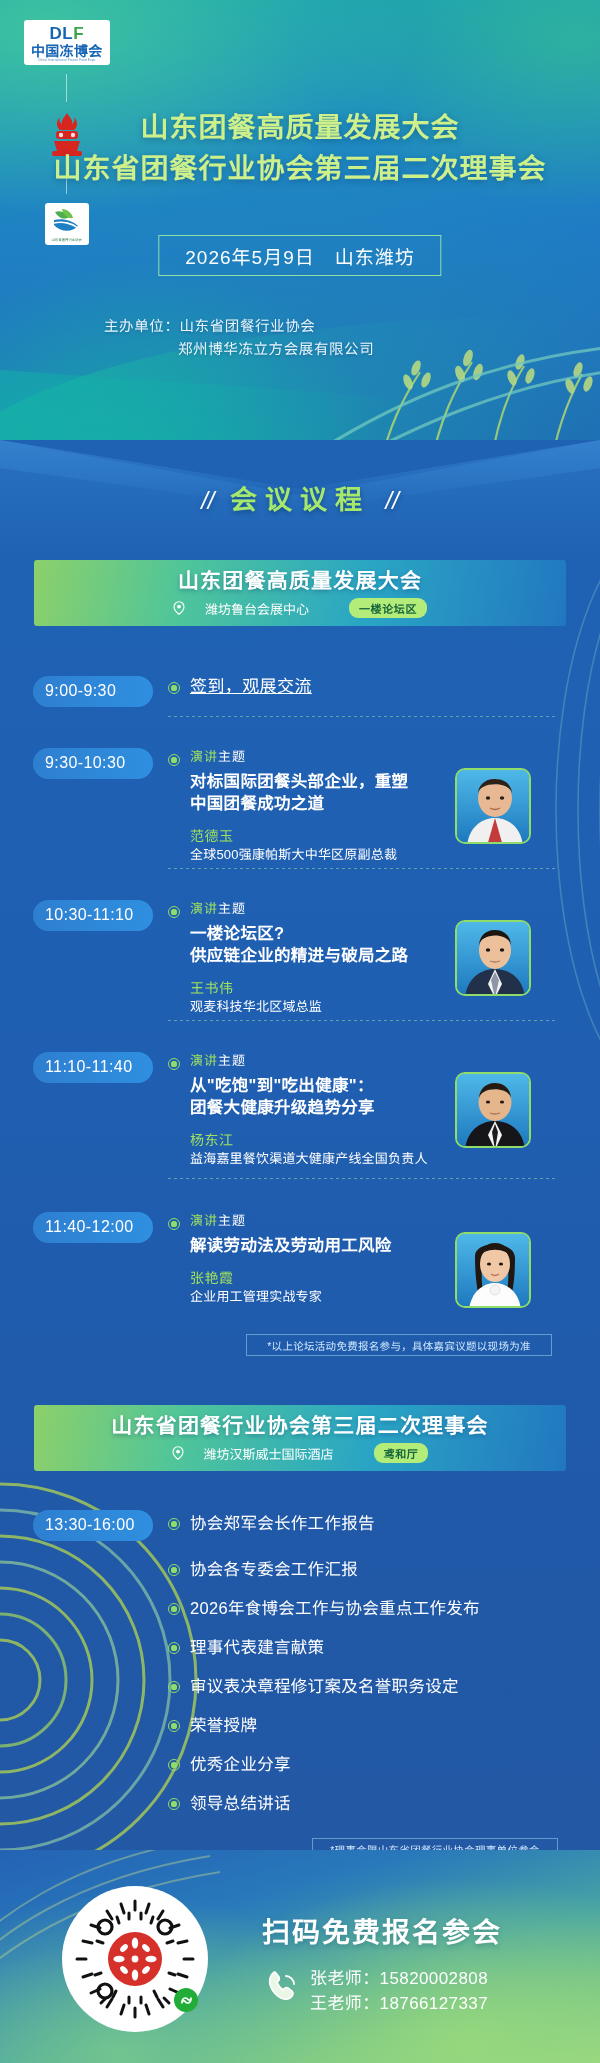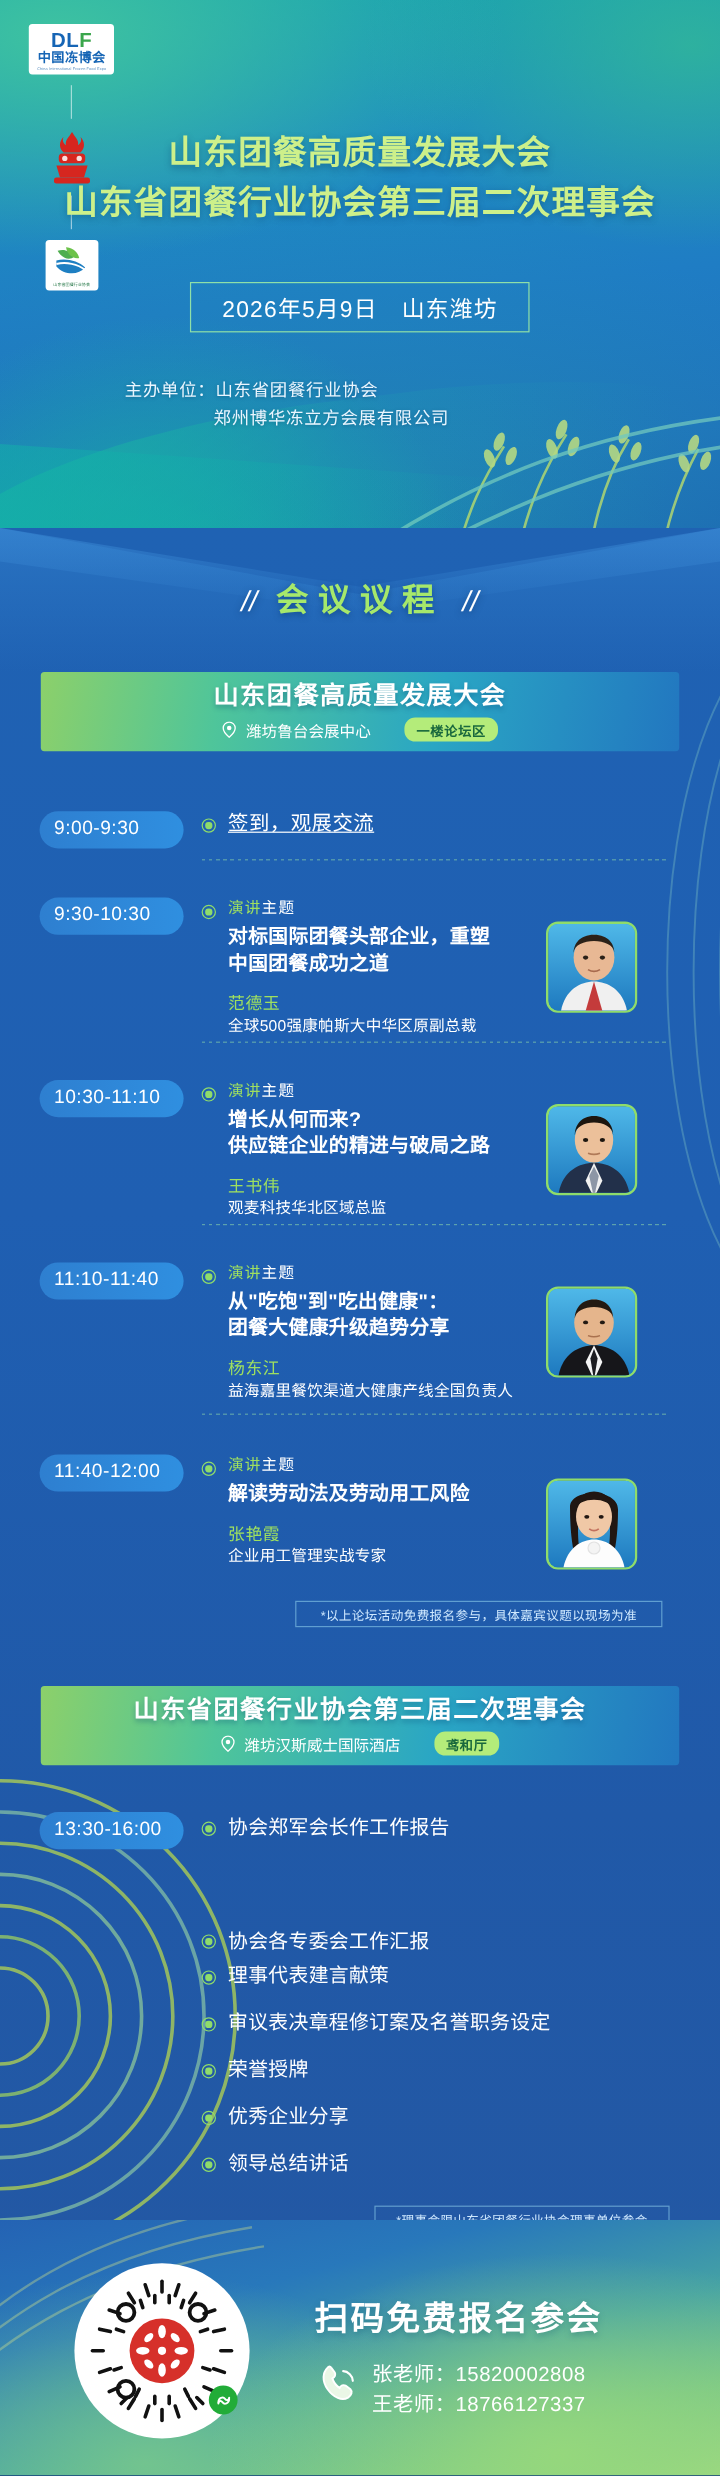--- a/index.html
+++ b/index.html
@@ -52,21 +52,21 @@
   .logos {
     position:absolute; left:24px; top:20px;
     display:flex; align-items:center; gap:9px;flex-direction:column;
   }
   .logo-dlf {
     background:#fff; border-radius:3px; padding:5px 7px 3px 7px;
     display:flex; flex-direction:column; align-items:center; line-height:1;
   }
   .logo-dlf .dlf-top { font-weight:bold; font-size:17px; color:#1665b5; letter-spacing:.5px; }
   .logo-dlf .dlf-top .f { color:#3aa64c; }
-  .logo-dlf .dlf-cn { font-size:11px; color:#1665b5; font-weight:bold; margin-top:2px; letter-spacing:.3px;}
+  .logo-dlf .dlf-cn { font-size:14px; color:#1665b5; font-weight:bold; margin-top:2px; letter-spacing:.3px;}
   .logo-dlf .dlf-en { font-size:3.2px; color:#5a8fc0; margin-top:1px; letter-spacing:.1px; }
   .logo-div { width:1px; height:28px; background:rgba(255,255,255,.55); }
   .logo-red { width:38px; height:46px; }
   .logo-green {
     background:#fff; border-radius:3px; padding:3px 5px;
     display:flex; flex-direction:column; align-items:center;
   }
   .logo-green .lg-en { font-size:3.4px; color:#2e7d4f; margin-top:1px; }
 
   .hero-title {
@@ -129,21 +129,21 @@
     position:absolute; left:34px; width:532px; height:66px;
     background:linear-gradient(100deg,#8cd06a 0%,#4fc59a 28%,#2aa6c4 62%,#2277c0 100%);
     border-radius:3px;
     display:flex; flex-direction:column; align-items:center; justify-content:center;
   }
   .sec-head .sh-title {
     color:#ffffff; font-size:21px; font-weight:bold; letter-spacing:1.2px;
     text-shadow:0 2px 4px rgba(6,60,110,.35); line-height:26px;
   }
   .sec-head .sh-sub {
-    display:flex; align-items:center; gap:8px; margin-top:4px;
+    display:flex; align-items:center; gap:20px; margin-top:4px;
     color:#ffffff; font-size:13px;
   }
   .pin-icon { display:inline-block; width:12px; height:14px; }
   .hall-chip {
     background:#b4ec7a; color:#19683d; font-size:11px; font-weight:bold;
     border-radius:9px; padding:2px 10px; margin-left:20px; letter-spacing:.6px;
   }
 
   
   .row { position:absolute; left:0; width:600px; }
@@ -406,21 +406,21 @@
   <div class="dash-sep" style="top:868px;"></div>
 
   <div class="row" style="top:900px;">
     <div class="time-pill">10:30-11:10</div>
     <div class="bullet"></div>
     <div class="r-body">
       <div class="topic-tag">
         <span class="g">演讲</span><span class="w">主题</span>
       </div>
       <div class="topic-title">
-        <div>增长从何而来?</div>
+        <div>一楼论坛区?</div>
         <div>供应链企业的精进与破局之路</div>
       </div>
       <div class="spk-name">王书伟</div>
       <div class="spk-role">观麦科技华北区域总监</div>
     </div>
     <div class="portrait" style="left:455px; top:20px;">
       <svg viewBox="0 0 76 76" width="76" height="76">
         <defs>
             <linearGradient id="pg2" x1="0" y1="0" x2="0" y2="1">
               <stop offset="0" stop-color="#4fb8e8"></stop>
@@ -524,23 +524,27 @@
       <span class="hall-chip">鸢和厅</span>
     </div>
   </div>
 
   <div class="time-pill" style="position:absolute; left:33px; top:1510px;">13:30-16:00</div>
 
   <div class="li-row" style="top:1512px;">
     <div class="li-bullet"></div>
     <div class="li-text">协会郑军会长作工作报告</div>
   </div>
-  <div class="li-row" style="top:1606px;font-family:Liberation Serif, serif;">
+  <div class="li-row" style="top:1558px;">
     <div class="li-bullet"></div>
     <div class="li-text">协会各专委会工作汇报</div>
+  </div>
+  <div class="li-row" style="top:1597px;">
+    <div class="li-bullet"></div>
+    <div class="li-text">2026年食博会工作与协会重点工作发布</div>
   </div>
   <div class="li-row" style="top:1675px;">
     <div class="li-bullet"></div>
     <div class="li-text">审议表决章程修订案及名誉职务设定</div>
   </div>
   <div class="li-row" style="top:1636px;">
     <div class="li-bullet"></div>
     <div class="li-text">理事代表建言献策</div>
   </div>
   <div class="li-row" style="top:1714px;">

